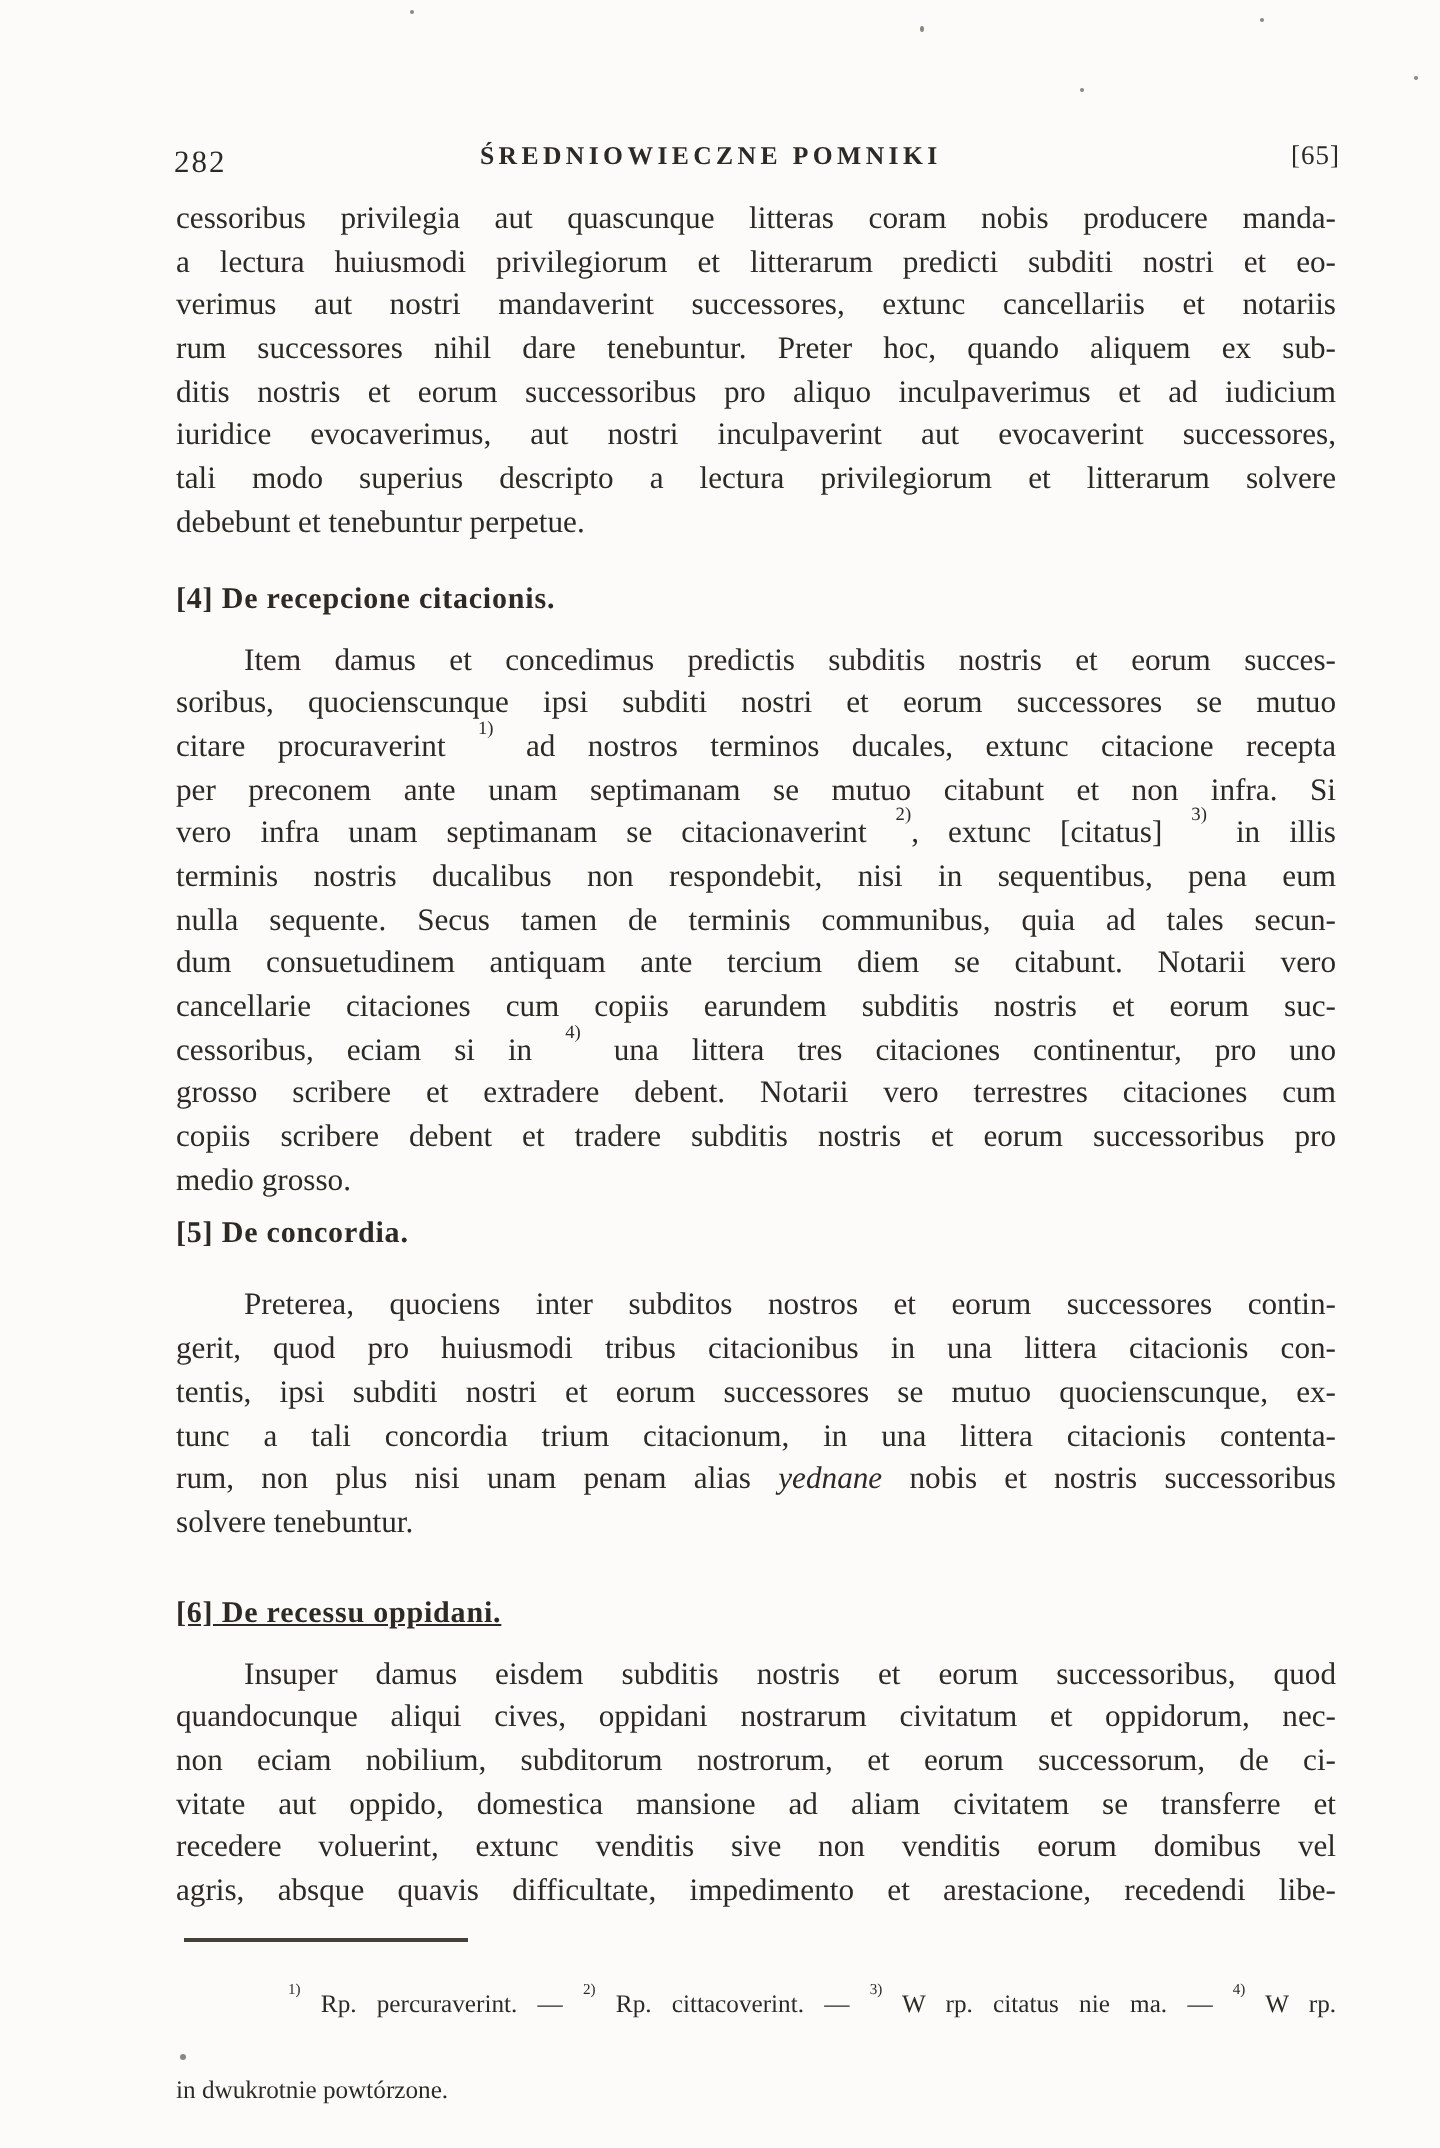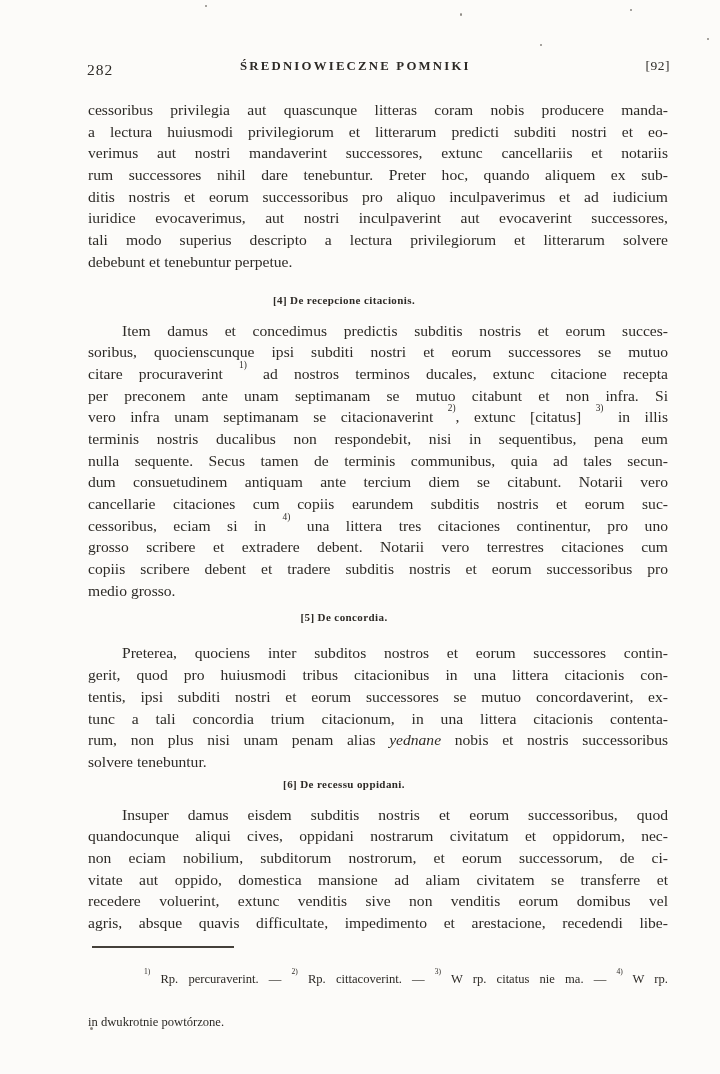--- a/index.html
+++ b/index.html
@@ -5,21 +5,21 @@
   html,body{margin:0;padding:0;background:#ffffff;}
   .page{
     position:relative;
     width:720px;height:1074px;
     background:#fcfbf9;
     color:#2d2a26;
     font-family:"Liberation Serif","DejaVu Serif",serif;
     overflow:hidden;
   }
   
-  .running-header{position:absolute;top:4px;left:0;width:720px;height:80px;}
+  .running-header{position:absolute;top:16px;left:0;width:720px;height:80px;}
   .page-number-left{
     position:absolute;left:87px;top:57px;
     font-size:15.5px;letter-spacing:1px;
   }
   .running-title{
     position:absolute;left:50%;top:55px;transform:translateX(-52%);
     font-size:12.8px;font-weight:bold;letter-spacing:2.2px;white-space:nowrap;
   }
   .page-number-right{
     position:absolute;right:50px;top:54px;
@@ -34,29 +34,28 @@
     text-align:justify;
     text-align-last:justify;
     text-justify:inter-word;
     height:21.7px;
     white-space:normal;
   }
   .pline.pend{text-align-last:left;}
   .paragraph.indent .pline:first-child{text-indent:34px;}
   .heading{
     font-weight:bold;
-    font-size:11px;
+    font-size:15px;
     line-height:17px;
-    text-align:center;
     margin-right:68px; 
     letter-spacing:0.4px;
   }
   .heading.heading-1{margin-top:19px;margin-bottom:11px;}
   .heading.heading-2{margin-top:8px;margin-bottom:16px;}
-  .heading.heading-3{margin-top:3px;margin-bottom:11px;}
+  .heading.heading-3{margin-top:26px;margin-bottom:11px;text-decoration:underline;}
   sup{font-size:0.6em;line-height:0;position:relative;top:-0.5em;letter-spacing:0;}
   em{font-style:italic;}
   
   .footnote-rule{
     margin-top:12px;margin-left:4px;
     width:142px;height:2px;background:#44403a;
   }
   .footnotes{
     margin-top:15px;
     font-size:12.6px;line-height:23px;
@@ -68,21 +67,21 @@
   .speck{position:absolute;background:#8a8680;border-radius:50%;}
 </style>
 </head>
 <body>
 
 <div class="page">
 
   <div class="running-header">
     <span class="page-number-left">282</span>
     <span class="running-title">ŚREDNIOWIECZNE POMNIKI</span>
-    <span class="page-number-right">[92]</span>
+    <span class="page-number-right">[65]</span>
   </div>
 
   <div class="text-column" id="text-column">
 
     <div class="paragraph">
         <div class="pline">cessoribus privilegia aut quascunque litteras coram nobis producere manda-</div>
         <div class="pline">a lectura huiusmodi privilegiorum et litterarum predicti subditi nostri et eo-</div>
         <div class="pline">verimus aut nostri mandaverint successores, extunc cancellariis et notariis</div>
         <div class="pline">rum successores nihil dare tenebuntur. Preter hoc, quando aliquem ex sub-</div>
         <div class="pline">ditis nostris et eorum successoribus pro aliquo inculpaverimus et ad iudicium</div>
@@ -103,21 +102,21 @@
         <div class="pline">cancellarie citaciones cum copiis earundem subditis nostris et eorum suc-</div>
         <div class="pline">cessoribus, eciam si in <sup>4)</sup> una littera tres citaciones continentur, pro uno</div>
         <div class="pline">grosso scribere et extradere debent. Notarii vero terrestres citaciones cum</div>
         <div class="pline">copiis scribere debent et tradere subditis nostris et eorum successoribus pro</div>
         <div class="pline pend">medio grosso.</div>
       </div>
       <div class="heading heading-2">[5] De concordia.</div>
       <div class="paragraph indent">
         <div class="pline">Preterea, quociens inter subditos nostros et eorum successores contin-</div>
         <div class="pline">gerit, quod pro huiusmodi tribus citacionibus in una littera citacionis con-</div>
-        <div class="pline">tentis, ipsi subditi nostri et eorum successores se mutuo concordaverint, ex-</div>
+        <div class="pline">tentis, ipsi subditi nostri et eorum successores se mutuo quocienscunque, ex-</div>
         <div class="pline">tunc a tali concordia trium citacionum, in una littera citacionis contenta-</div>
         <div class="pline">rum, non plus nisi unam penam alias <em>yednane</em> nobis et nostris successoribus</div>
         <div class="pline pend">solvere tenebuntur.</div>
       </div>
       <div class="heading heading-3">[6] De recessu oppidani.</div>
       <div class="paragraph indent">
         <div class="pline">Insuper damus eisdem subditis nostris et eorum successoribus, quod</div>
         <div class="pline">quandocunque aliqui cives, oppidani nostrarum civitatum et oppidorum, nec-</div>
         <div class="pline">non eciam nobilium, subditorum nostrorum, et eorum successorum, de ci-</div>
         <div class="pline">vitate aut oppido, domestica mansione ad aliam civitatem se transferre et</div>

